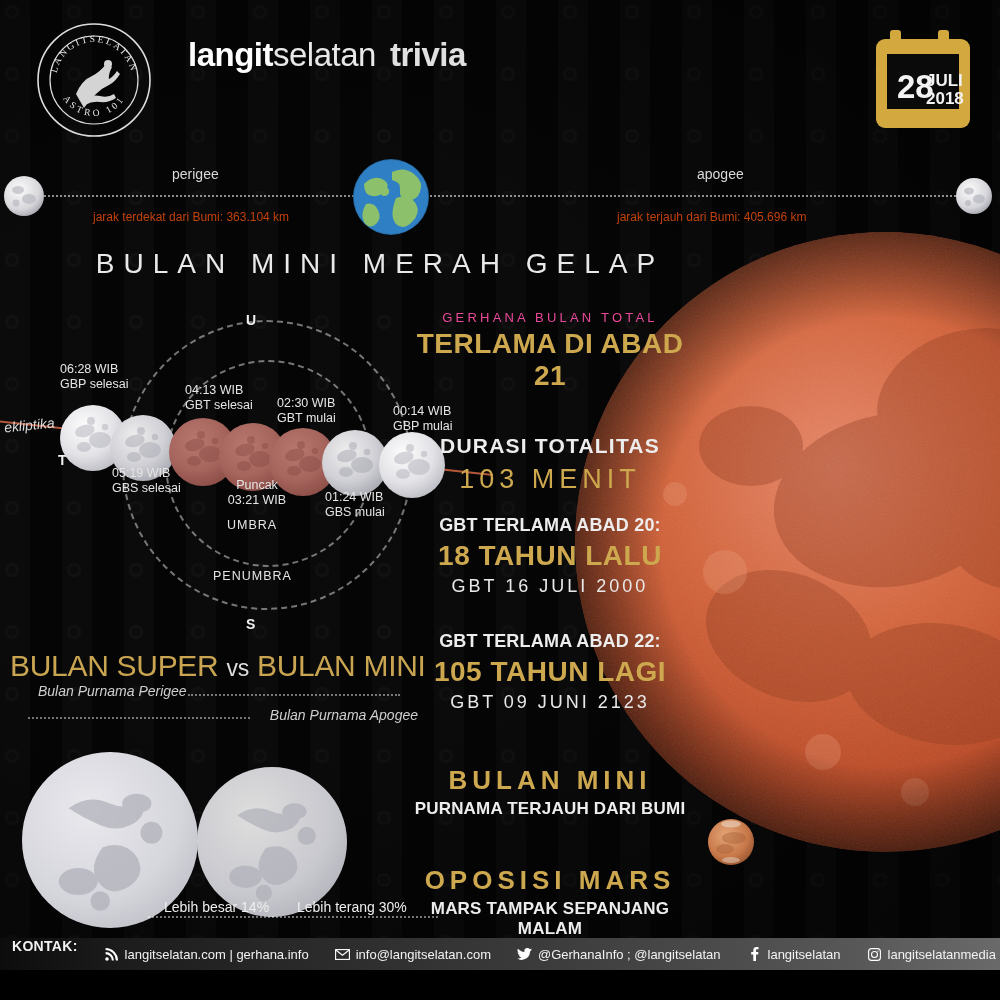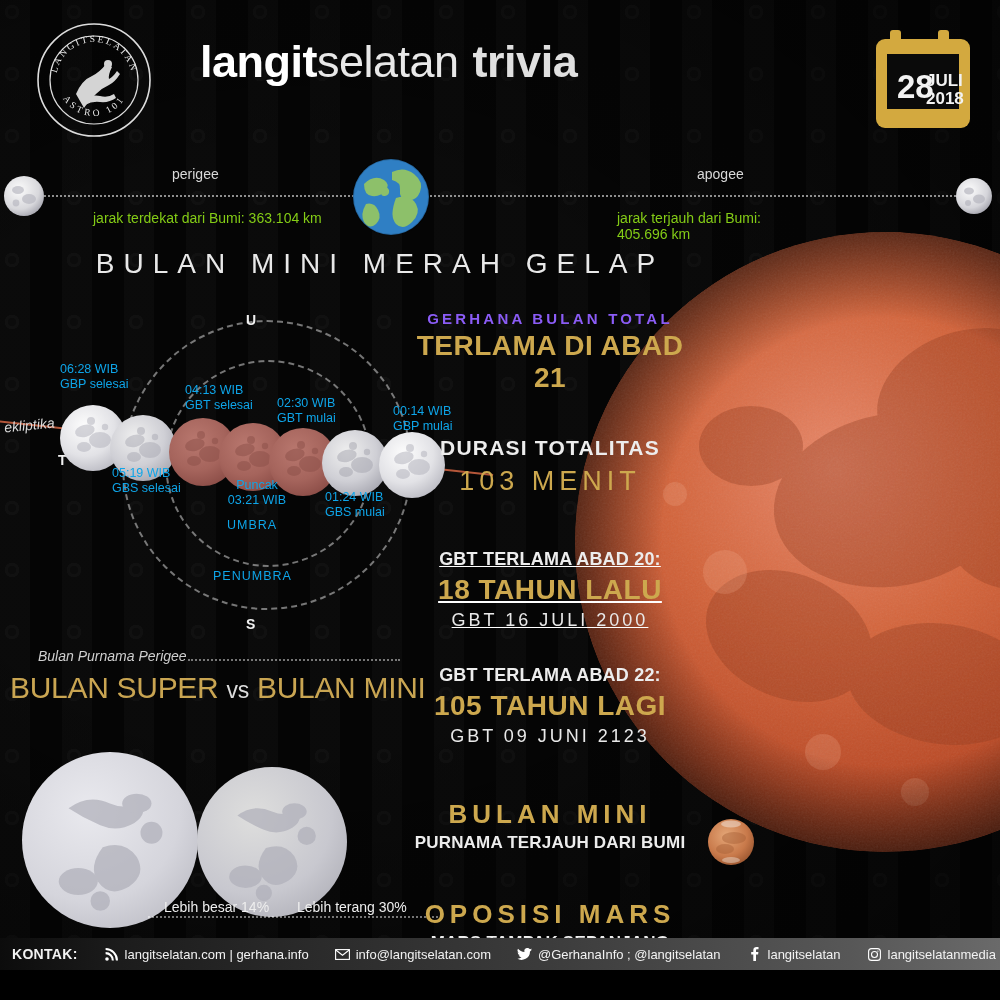--- a/index.html
+++ b/index.html
@@ -29,65 +29,65 @@
   .vignette{
     position:absolute; inset:0; z-index:1; pointer-events:none;
     background:radial-gradient(ellipse at 30% 45%, rgba(0,0,0,0) 35%, rgba(0,0,0,.55) 100%);
   }
 
   
   #logo-seal{
     position:absolute; left:36px; top:22px; width:116px; height:116px; z-index:6;
   }
   #header-title{
-    position:absolute; left:200px; top:36px; z-index:6;
-    font-size:45px; letter-spacing:-.5px; white-space:nowrap;
+    position:absolute; left:188px; top:36px; z-index:6;
+    font-size:33px; letter-spacing:-.5px; white-space:nowrap;
   }
   #header-title .b{ font-weight:bold; color:#fff; }
   #header-title .l{ font-weight:300; color:#e8e8e8; }
   #header-title .t{ font-weight:bold; color:#e0e0e0; margin-left:14px;}
 
   
   #calendar-badge{ position:absolute; right:28px; top:28px; width:98px; height:104px; z-index:6;}
 
   
   #orbit-strip{ position:absolute; left:0; top:150px; width:808px; height:90px; z-index:6;}
   .dotline{
     position:absolute; top:45px; height:0;
     border-top:2px dotted rgba(255,255,255,.55);
   }
   .pa-label{ position:absolute; font-size:14px; color:#d9d9d9; }
-  .pa-sub{ position:absolute; font-size:14px; color:#84cc16; }
+  .pa-sub{ position:absolute; font-size:12px; color:#c2410c; }
 
   .moon-sm{ position:absolute; border-radius:50%; }
 
   
   #main-title{
     position:absolute; left:0; top:248px; width:760px; text-align:center;
     font-size:28px; font-weight:300; letter-spacing:9px; color:#e9e9e9; z-index:6;
   }
 
   
   #eclipse-diagram{ position:absolute; left:0; top:300px; width:480px; height:350px; z-index:6;}
   .ring{ position:absolute; border-radius:50%; border:2px dashed rgba(255,255,255,.45); }
   .dir{ position:absolute; font-size:14px; font-weight:bold; color:#f0f0f0;}
-  .tlabel{ position:absolute; font-size:12.5px; line-height:15px; color:#0ea5e9; white-space:nowrap;}
+  .tlabel{ position:absolute; font-size:12.5px; line-height:15px; color:#e5e5e5; white-space:nowrap;}
   .emoon{ position:absolute; border-radius:50%; }
   #ecliptic-line{
     position:absolute; left:-4px; top:120px; width:500px; height:2px;
     background:#b5573a; transform:rotate(6.2deg); transform-origin:left center;
   }
   #ekliptika-label{
     position:absolute; left:4px; top:117px; font-size:14px; font-style:italic;
     color:#dcdcdc; transform:rotate(-6deg);
   }
 
   
   #right-col{ position:absolute; left:400px; top:310px; width:300px; text-align:center; z-index:7;}
-  .r-kicker{ font-size:15px; letter-spacing:3.2px; color:#8b5cf6; font-weight:700;}
+  .r-kicker{ font-size:13px; letter-spacing:3.2px; color:#ec4899; font-weight:400;}
   .r-gold-big{ font-size:28px; font-weight:bold; color:#cda84e; letter-spacing:.5px; }
   .r-gold-spaced{ font-size:27px; font-weight:400; color:#cda84e; letter-spacing:5px; }
   .r-white-bold{ font-size:18px; font-weight:bold; color:#ededed; letter-spacing:.2px;}
   .r-white-spaced{ font-size:18px; font-weight:500; color:#e9e9e9; letter-spacing:3px;}
   .blk{ margin-bottom:6px; }
 
   
   #svm{ position:absolute; left:10px; top:648px; width:420px; z-index:6;}
   .svm-note{ font-size:14px; font-style:italic; color:#cfcfcf; white-space:nowrap;}
   #svm-title{ font-size:30px; color:#c9a552; white-space:nowrap; letter-spacing:-.3px;}
@@ -101,21 +101,21 @@
   #red-moon{
     position:absolute; left:575px; top:232px; width:620px; height:620px;
     border-radius:50%; z-index:4; overflow:hidden;
   }
   #mars{ position:absolute; left:707px; top:818px; width:48px; height:48px; border-radius:50%; z-index:6;}
 
   
   #footer{
     position:absolute; left:0; bottom:30px; width:1000px; height:32px; z-index:9;
     background:linear-gradient(90deg,#0c0c0c 0%, #1c1c1c 12%, #3c3c3c 55%, #575757 85%, #6a6a6a 100%);
-    display:flex; align-items:center; font-size:13px; color:#f2f2f2;
+    display:flex; font-size:13px; color:#f2f2f2;
   }
   #footer .kontak{ font-weight:bold; font-size:14px; padding-left:12px; padding-right:26px; letter-spacing:.3px;}
   .fitem{ display:flex; align-items:center; gap:6px; padding-right:26px; white-space:nowrap;}
   .fico{ display:inline-flex; width:15px; height:14px; align-items:center; justify-content:center;}
   #footer-bottom{ position:absolute; left:0; bottom:0; width:1000px; height:30px; background:#000; z-index:9;}
 
   svg{ display:block; }
 </style>
 </head>
 <body>
@@ -386,21 +386,21 @@
   <div class="blk">
     <div class="r-kicker">GERHANA BULAN TOTAL</div>
     <div class="r-gold-big" style="margin-top:3px;">TERLAMA DI ABAD 21</div>
   </div>
 
   <div class="blk" style="margin-top:42px;">
     <div class="r-white-bold" style="font-size:21px; letter-spacing:1.2px;">DURASI TOTALITAS</div>
     <div class="r-gold-spaced" style="margin-top:6px;">103 MENIT</div>
   </div>
 
-  <div class="blk" style="margin-top:52px;text-decoration:underline;">
+  <div class="blk" style="margin-top:20px;">
     <div class="r-white-bold">GBT TERLAMA ABAD 20:</div>
     <div class="r-gold-big" style="margin-top:4px;">18 TAHUN LALU</div>
     <div class="r-white-spaced" style="margin-top:4px;">GBT 16 JULI 2000</div>
   </div>
 
   <div class="blk" style="margin-top:34px;">
     <div class="r-white-bold">GBT TERLAMA ABAD 22:</div>
     <div class="r-gold-big" style="margin-top:4px;">105 TAHUN LAGI</div>
     <div class="r-white-spaced" style="margin-top:4px;">GBT 09 JUNI 2123</div>
   </div>
@@ -429,28 +429,32 @@
     <g fill="#a65f36" opacity=".45">
         <ellipse cx="27" cy="20" rx="12" ry="6"></ellipse>
         <ellipse cx="18" cy="31" rx="9" ry="5"></ellipse>
       </g>
     <ellipse cx="24" cy="6" rx="10" ry="3.5" fill="#eedfd4" opacity=".55"></ellipse>
     <ellipse cx="24" cy="42" rx="9" ry="3" fill="#eedfd4" opacity=".45"></ellipse>
   </svg>
 </div>
 
 <div id="svm">
-  <div style="position:relative; height:22px;">
-    <div class="svm-note" style="position:absolute; left:28px; top:0;">Bulan Purnama Perigee</div>
-    <div class="svm-dot" style="left:178px; top:11px; width:212px;"></div>
-  </div>
   <div id="svm-title" style="margin-top:1px;">
     <span>BULAN SUPER</span>
     <span class="vs">vs</span>
     <span>BULAN MINI</span>
+  </div>
+  <div style="position:relative; height:22px;">
+    <div class="svm-note" style="position:absolute; left:28px; top:0;">Bulan Purnama Perigee</div>
+    <div class="svm-dot" style="left:178px; top:11px; width:212px;"></div>
+  </div>
+  <div style="position:relative; height:22px; margin-top:2px;">
+    <div class="svm-dot" style="left:18px; top:10px; width:222px;"></div>
+    <div class="svm-note" style="position:absolute; right:12px; top:0;">Bulan Purnama Apogee</div>
   </div>
 </div>
 
 <div id="moon-compare">
   <svg width="440" height="190" viewBox="0 0 440 190">
     <defs>
       <radialGradient id="bigm" cx="38%" cy="33%" r="74%">
         <stop offset="0%" stop-color="#e9e9ee"></stop>
           <stop offset="70%" stop-color="#d5d5dc"></stop>
           <stop offset="100%" stop-color="#c1c1c9"></stop>

